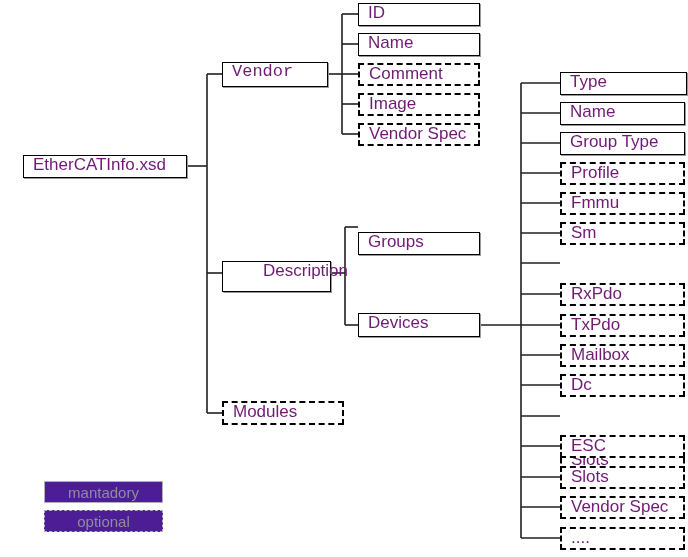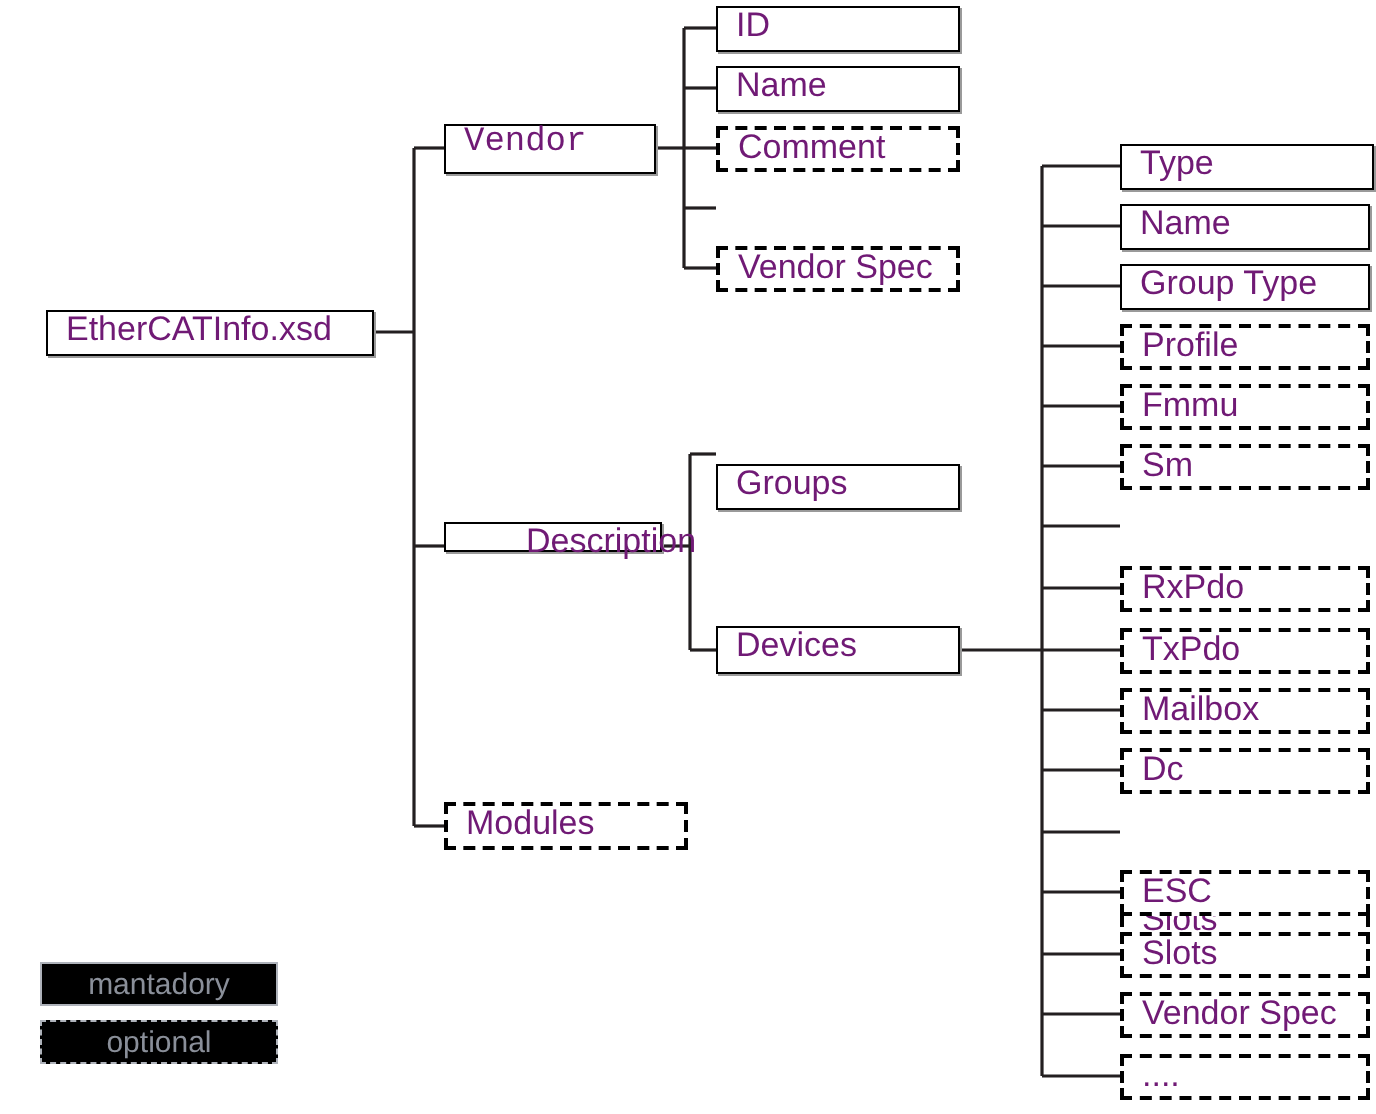--- a/index.html
+++ b/index.html
@@ -37,27 +37,28 @@
   .node.solid {
     border: 1px solid #000000;
     box-shadow: 1px 1px 0 0 #9a9a9a;
   }
   .node.dashed {
     border: 2px dashed #000000;
   }
   .legend-box {
     position: absolute;
     box-sizing: border-box;
-    background: #000000;
+    background: #4c1d95;
     display: flex;
     align-items: center;
     justify-content: center;
     font-size: 15px;
     color: #8a8f99;
     white-space: nowrap;
+    margin-left: 24px;
   }
   .legend-box.solid {
     border: 1px solid #aeb2ba;
   }
   .legend-box.dashed {
     border: 1px dashed #aeb2ba;
   }
   svg.wires {
     position: absolute;
     left: 0;
@@ -126,36 +127,39 @@
     <line x1="521" y1="538" x2="560" y2="538"></line>
   </svg>
 
   <div class="node solid" style="left:23px; top:155px; width:164px; height:23px;">
     <span>EtherCATInfo.xsd</span>
   </div>
 
   <div class="node solid" style="left:222px; top:62px; width:106px; height:25px;font-family:Liberation Mono, monospace;">
     <span>Vendor</span>
   </div>
-  <div class="node solid" style="left:222px; top:261px; width:109px; height:15px;padding-left:40px;">
+  <div class="node solid" style="left:222px; top:261px; width:109px; height:31px;padding-left:40px;">
     <span>Description</span>
   </div>
   <div class="node dashed" style="left:222px; top:401px; width:122px; height:24px;">
     <span>Modules</span>
   </div>
 
   <div class="node solid" style="left:358px; top:3px; width:122px; height:23px;">
     <span>ID</span>
   </div>
   <div class="node solid" style="left:358px; top:33px; width:122px; height:23px;">
     <span>Name</span>
   </div>
   <div class="node dashed" style="left:358px; top:63px; width:122px; height:23px;">
     <span>Comment</span>
   </div>
+  <div class="node dashed" style="left:358px; top:93px; width:122px; height:23px;">
+    <span>Image</span>
+  </div>
   <div class="node dashed" style="left:358px; top:123px; width:122px; height:23px;">
     <span>Vendor Spec</span>
   </div>
 
   <div class="node solid" style="left:358px; top:216px; width:122px; height:23px;margin-top:16px;">
     <span>Groups</span>
   </div>
   <div class="node solid" style="left:358px; top:313px; width:122px; height:24px;">
     <span>Devices</span>
   </div>

